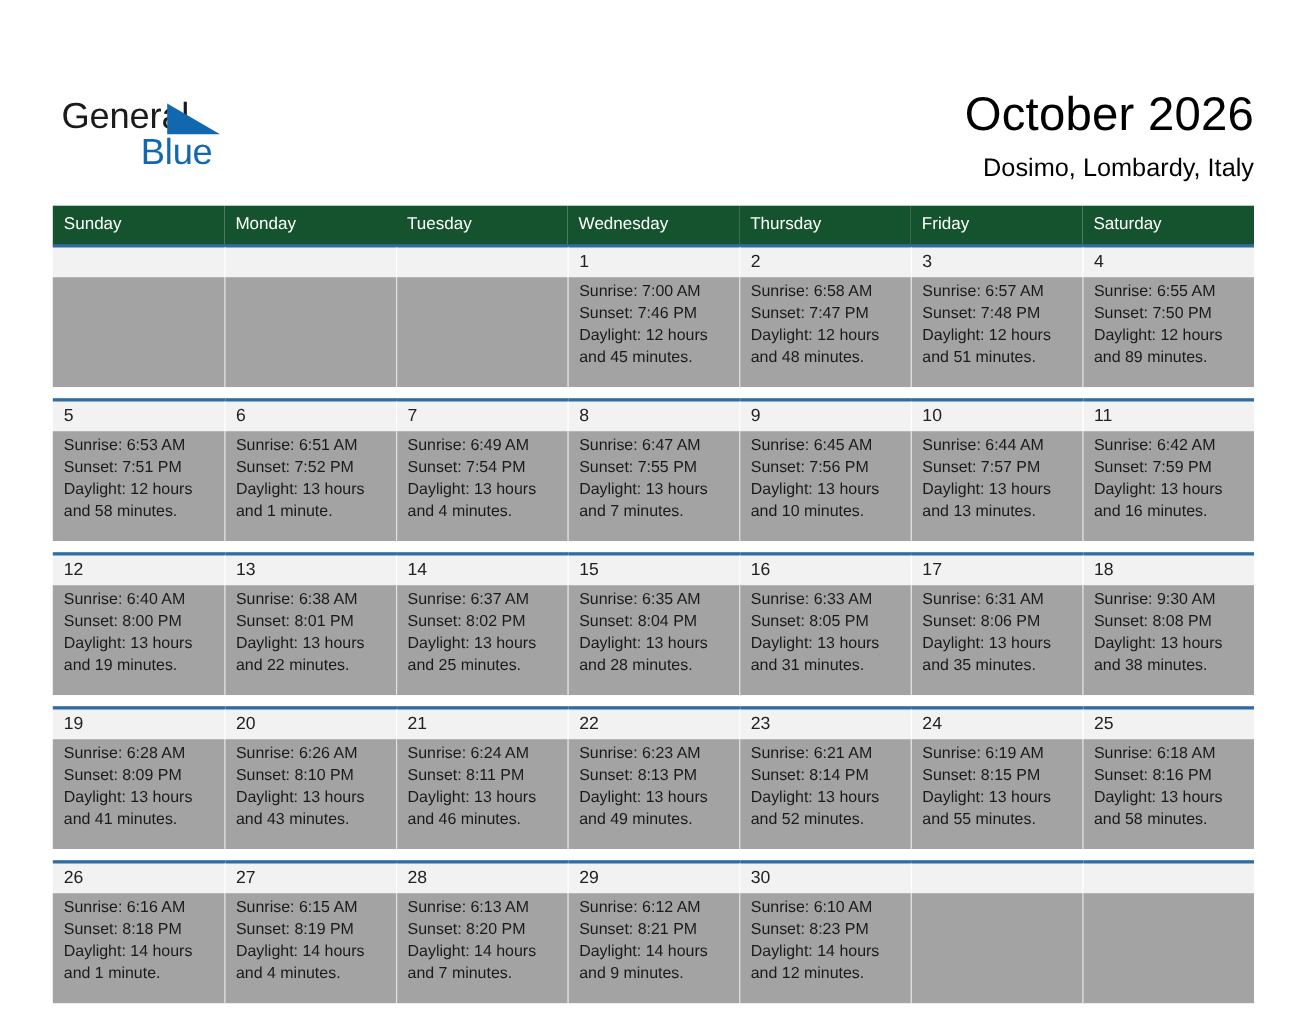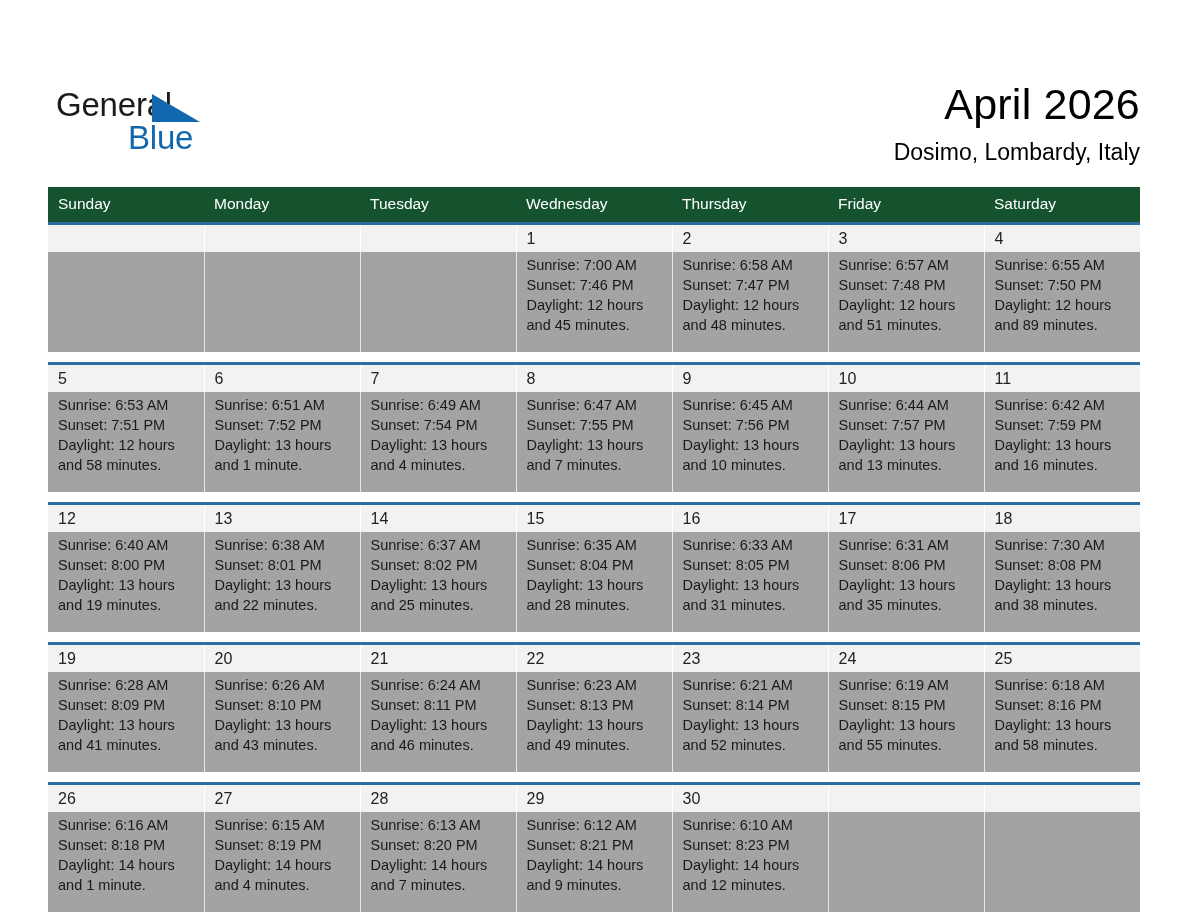--- a/index.html
+++ b/index.html
@@ -140,21 +140,21 @@
 
 <div class="page">
 
   <div class="header">
     <div class="logo">
       <span class="logo-general">General</span>
       <span class="logo-triangle"></span>
       <span class="logo-blue">Blue</span>
     </div>
     <div class="title-block">
-      <h1 class="cal-title">April 2026</h1>
+      <h1 class="cal-title">October 2026</h1>
       <div class="cal-subtitle">Dosimo, Lombardy, Italy</div>
     </div>
   </div>
 
   <table class="calendar">
     <thead>
       <tr id="weekday-header-row">
           <th>Sunday</th>
           <th>Monday</th>
           <th>Tuesday</th>
@@ -317,21 +317,21 @@
             <div class="detail-line">Daylight: 13 hours</div>
             <div class="detail-line">and 31 minutes.</div>
           </td>
           <td class="detail-cell">
             <div class="detail-line">Sunrise: 6:31 AM</div>
             <div class="detail-line">Sunset: 8:06 PM</div>
             <div class="detail-line">Daylight: 13 hours</div>
             <div class="detail-line">and 35 minutes.</div>
           </td>
           <td class="detail-cell">
-            <div class="detail-line">Sunrise: 7:30 AM</div>
+            <div class="detail-line">Sunrise: 9:30 AM</div>
             <div class="detail-line">Sunset: 8:08 PM</div>
             <div class="detail-line">Daylight: 13 hours</div>
             <div class="detail-line">and 38 minutes.</div>
           </td>
         </tr>
         <tr class="spacer-row">
           <td colspan="7"></td>
         </tr>
         <tr class="week-row">
           <td class="daynum-cell">19</td>

